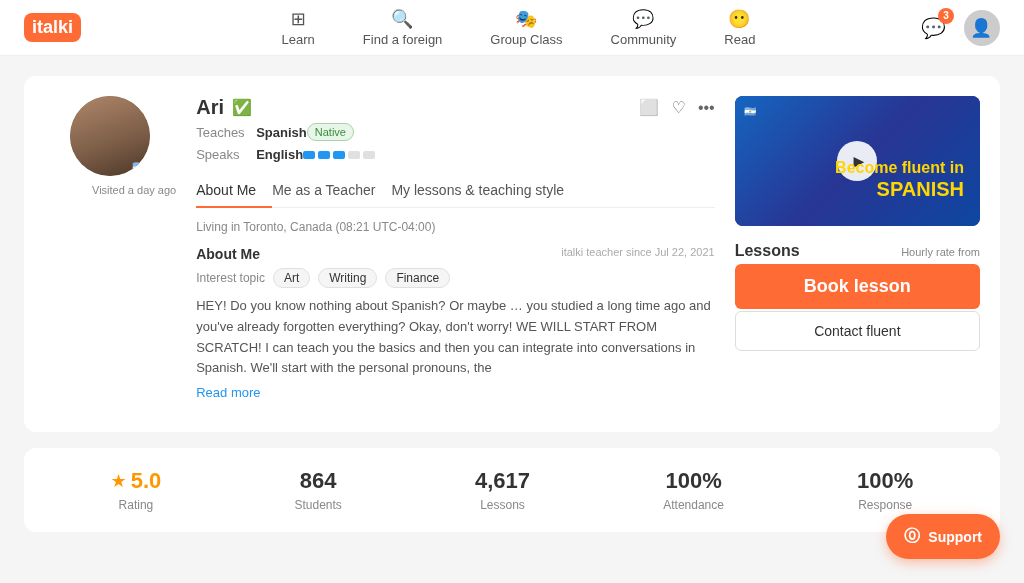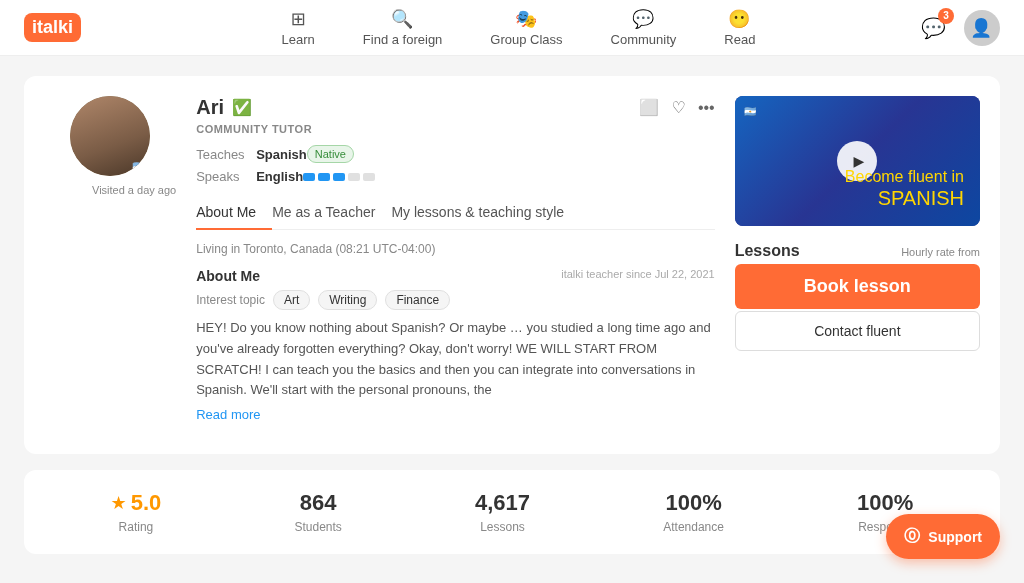--- a/index.html
+++ b/index.html
@@ -151,21 +151,20 @@
         <div class="profile-name-row">
           <span class="profile-name">Ari</span>
           <span class="verified-icon">✅</span>
         </div>
         <div class="profile-actions">
           <button class="action-btn">⬜</button>
           <button class="action-btn">♡</button>
           <button class="action-btn">•••</button>
         </div>
       </div>
-      <div class="tutor-type">COMMUNITY TUTOR</div>
 
       <div class="lang-row">
         <span class="lang-label">Teaches</span>
         <span class="lang-name">Spanish</span>
         <span class="native-badge">Native</span>
       </div>
 
       <div class="lang-row">
         <span class="lang-label">Speaks</span>
         <span class="lang-name">English</span>
@@ -202,21 +201,21 @@
         <p class="bio-text">HEY! Do you know nothing about Spanish? Or maybe … you studied a long time ago and you've already forgotten everything? Okay, don't worry! WE WILL START FROM SCRATCH! I can teach you the basics and then you can integrate into conversations in Spanish. We'll start with the personal pronouns, the</p>
         <div class="read-more">Read more</div>
       </div>
     </div>
 
     <div class="profile-right">
       <div class="video-thumb">
         <div style="position:absolute;inset:0;background:linear-gradient(135deg,#1565c0,#283593,#0d47a1);"></div>
         <div style="position:absolute;top:10px;left:10px;font-size:10px;color:#ccc;">🇦🇷</div>
         <div class="play-btn"></div>
-        <div class="video-overlay-text" style="color:#FFD600;font-size:16px;font-weight:400;position:absolute;right:8px;bottom:8px;text-align:right;line-height:1.2;">Become fluent in<br><span style="font-size:20px;">SPANISH</span></div>
+        <div class="video-overlay-text" style="color:#FFD600;font-size:16px;font-weight:700;position:absolute;right:8px;bottom:17px;text-align:right;line-height:1.2;">Become fluent in<br><span style="font-size:20px;">SPANISH</span></div>
       </div>
 
       <div class="lessons-box">
         <div class="lessons-header">
           <span class="lessons-title">Lessons</span>
           <span class="hourly-label">Hourly rate from</span>
         </div>
         <button class="book-btn">Book lesson</button>
         <button class="contact-btn">Contact fluent</button>
       </div>

